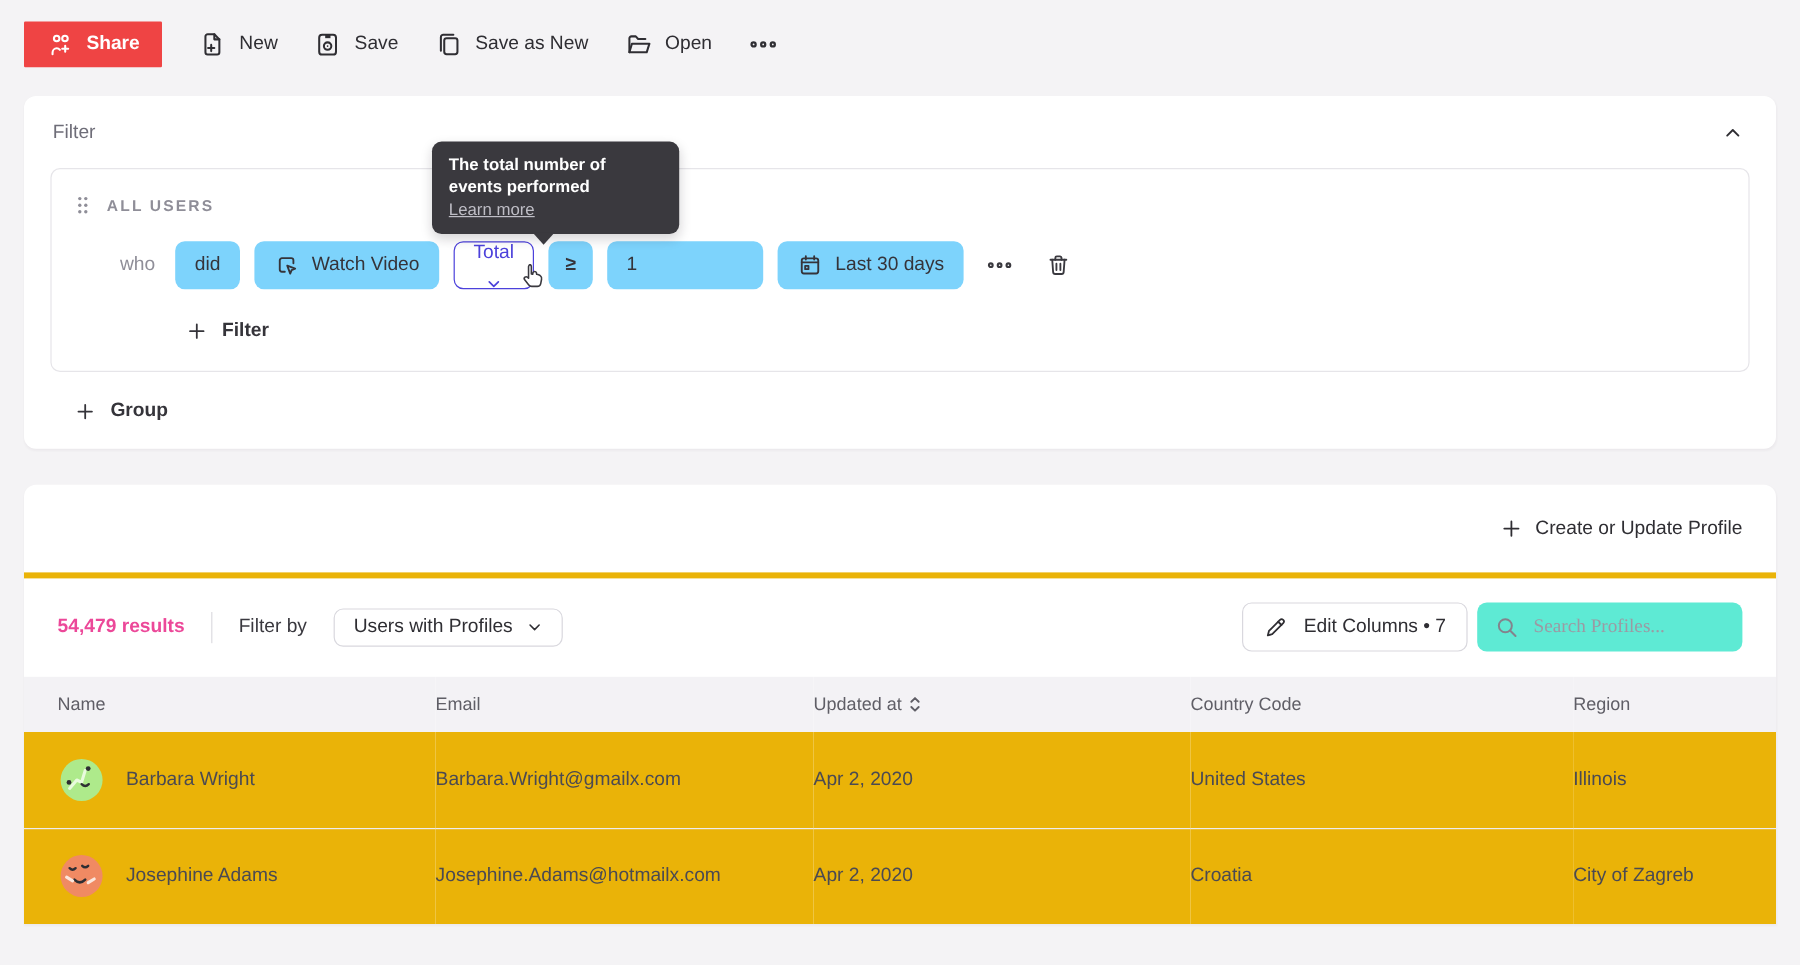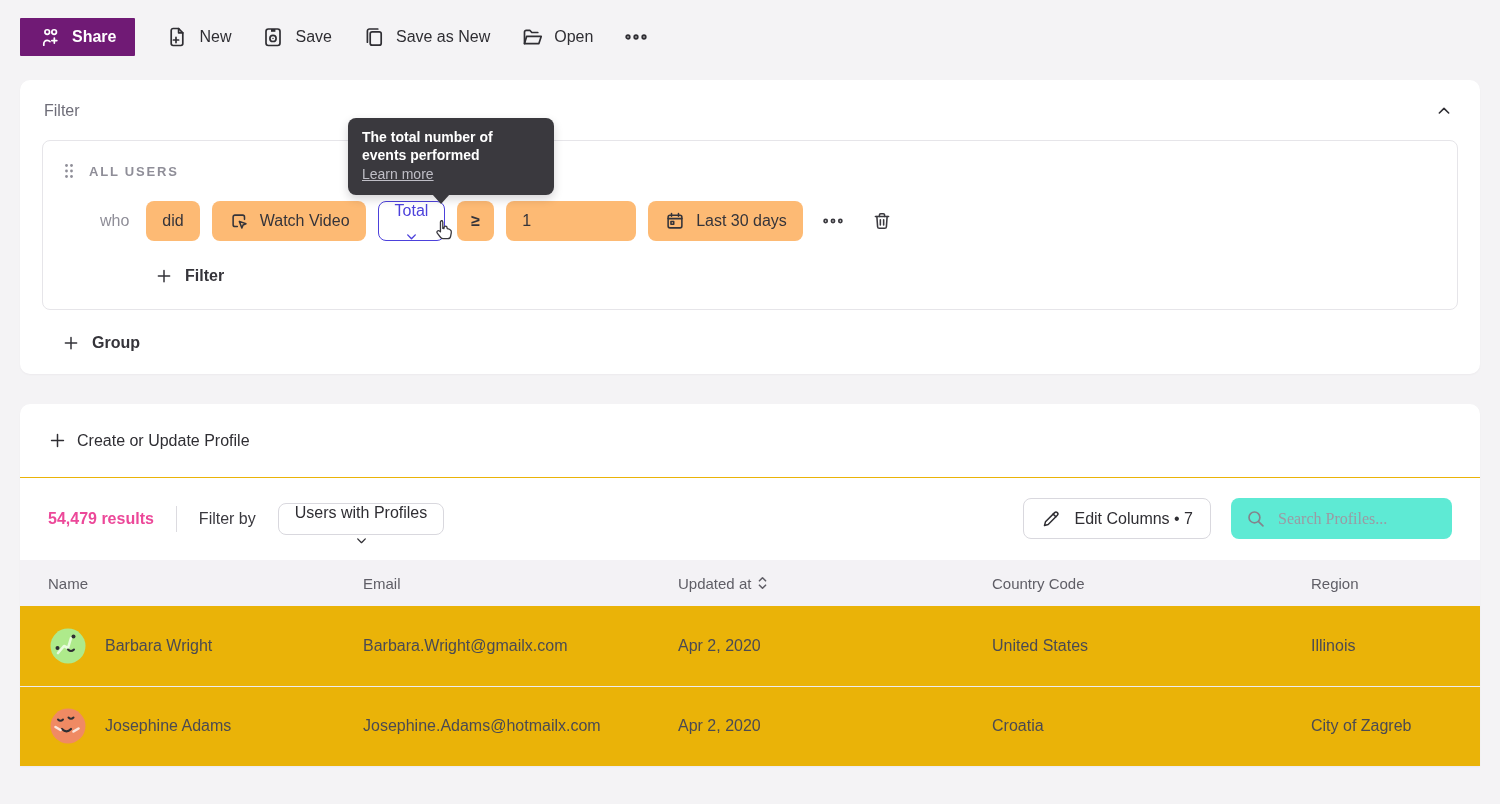--- a/index.html
+++ b/index.html
@@ -9,81 +9,81 @@
     background:#f4f3f5; color:#3a393f;
     -webkit-font-smoothing:antialiased;
   }
   svg { display:block; }
 
   
   .topbar { display:flex; justify-content:space-between; align-items:center; padding:18px 28px 24px 20px; }
   .page-title { font-size:26px; font-weight:700; color:#4d4c55; letter-spacing:.2px; }
   .actions { display:flex; align-items:center; gap:30px; }
   .btn-share {
-    display:flex; align-items:center; gap:10px; background:#701a75; color:#fff;
+    display:flex; align-items:center; gap:10px; background:#ef4444; color:#fff;
     border:none; border-radius:1px; height:38px; padding:0 19px;
     font-size:16px; font-weight:600; font-family:inherit; cursor:pointer;
   }
   .btn-ghost {
     display:flex; align-items:center; gap:10px; background:transparent; border:none;
     color:#2f2e33; font-size:16px; font-weight:500; font-family:inherit; cursor:pointer;
   }
   .btn-icononly { background:transparent; border:none; cursor:pointer; color:#2f2e33; }
 
   
   .card { background:#fff; border-radius:10px; box-shadow:0 1px 2px rgba(40,35,60,.04); }
   .filter-card { margin:0 20px; padding:18px 22px 22px; position:relative; }
   .filter-head { display:flex; justify-content:space-between; align-items:center; padding:4px 6px 20px 2px; }
   .filter-head-label { font-size:16px; color:#6e6d78; }
   .group-card { border:1px solid #e6e5e9; border-radius:8px; padding:22px 20px 24px; }
   .group-head { display:flex; align-items:center; gap:14px; color:#8f8e98; }
   .group-label { font-size:13px; font-weight:700; letter-spacing:1.8px; color:#8f8e98; }
   .filter-row { display:flex; align-items:center; gap:12px; margin:22px 0 0 37px; }
   .who { font-size:16px; color:#8f8e98; margin-right:5px; }
   .chip {
-    display:flex; align-items:center; gap:10px; background:#fdba74; border:none; border-radius:8px;
+    display:flex; align-items:center; gap:10px; background:#7dd3fc; border:none; border-radius:8px;
     height:40px; padding:0 16px; font-size:16px; color:#35343a; font-family:inherit; cursor:pointer; font-weight:500;
   }
   .chip-value { width:130px; justify-content:flex-start; font-weight:400; }
   .chip-active {
     background:#fff; border:1.5px solid #4c41db; color:#4c41db; position:relative;flex-direction:column;
   }
   .chip-op { padding:0 14px; font-weight:700; }
   .row-tools { display:flex; align-items:center; gap:26px; margin-left:6px; color:#3a393f; }
   .add-btn { display:flex; align-items:center; gap:12px; background:none; border:none; font-family:inherit;
     font-size:16px; font-weight:600; color:#35343a; cursor:pointer; }
   .add-filter { margin:26px 0 0 92px; }
   .add-group { margin:24px 0 0 20px; }
 
   
   .tooltip {
-    position:absolute; left:328px; top:38px; width:206px; background:#3a393e; color:#fff;
+    position:absolute; left:340px; top:38px; width:206px; background:#3a393e; color:#fff;
     border-radius:8px; padding:10px 14px 12px; font-size:14px; line-height:1.32; font-weight:600;
     z-index:5; box-shadow:0 4px 10px rgba(20,18,30,.18);
   }
   .tooltip::after {
     content:""; position:absolute; bottom:-9px; left:84px;
     border-left:9px solid transparent; border-right:9px solid transparent; border-top:10px solid #3a393e;
   }
   .tooltip a { color:#bfbec6; text-decoration:underline; font-weight:500; cursor:pointer; }
   .cursor-hand { position:absolute; left:412px; top:138px; z-index:6; pointer-events:none; }
 
   
   .results-card { margin:30px 20px 0; border-radius:10px 10px 0 0; min-height:352px; padding-bottom:0; }
-  .create-row { display:flex; padding:27px 28px; border-bottom:1px solid #eab308; }
+  .create-row { display:flex; justify-content:flex-end; padding:27px 28px; border-bottom:5px solid #eab308; }
   .results-bar { display:flex; justify-content:space-between; align-items:center; padding:20px 28px 21px; }
   .rb-left { display:flex; align-items:center; gap:22px; }
   .results-count { font-size:16px; font-weight:700; color:#ec4899; }
   .vdiv { width:1px; height:26px; background:#dcdbe0; }
   .filter-by { font-size:16px; color:#3a393f; }
   .dropdown {
     display:flex; align-items:center; gap:12px; background:#fff; border:1px solid #d9d8de; border-radius:8px;
-    height:32px; padding:0 16px; font-size:16px; font-weight:500; color:#2f2e33; font-family:inherit; cursor:pointer;flex-direction:column;
-  }
-  .rb-right { display:flex; align-items:center; gap:20px; }
+    height:32px; padding:0 16px; font-size:16px; font-weight:500; color:#2f2e33; font-family:inherit; cursor:pointer;
+  }
+  .rb-right { display:flex; align-items:center; gap:8px; }
   .btn-outline {
     display:flex; align-items:center; gap:12px; background:#fff; border:1px solid #d9d8de; border-radius:8px;
     height:41px; padding:0 17px; font-size:16px; font-weight:500; color:#2f2e33; font-family:inherit; cursor:pointer;
   }
   .searchbox { display:flex; align-items:center; gap:12px; background:#5eead4; border-radius:8px; height:41px; width:221px; padding:0 14px;font-family:Liberation Serif, serif; }
   .searchbox input { border:none; background:transparent; outline:none; font-size:16px; font-family:inherit; color:#3a393f; width:100%; }
   .searchbox input::placeholder { color:#9b9aa3; }
 
   
   table { width:100%; border-collapse:collapse; table-layout:fixed; }

